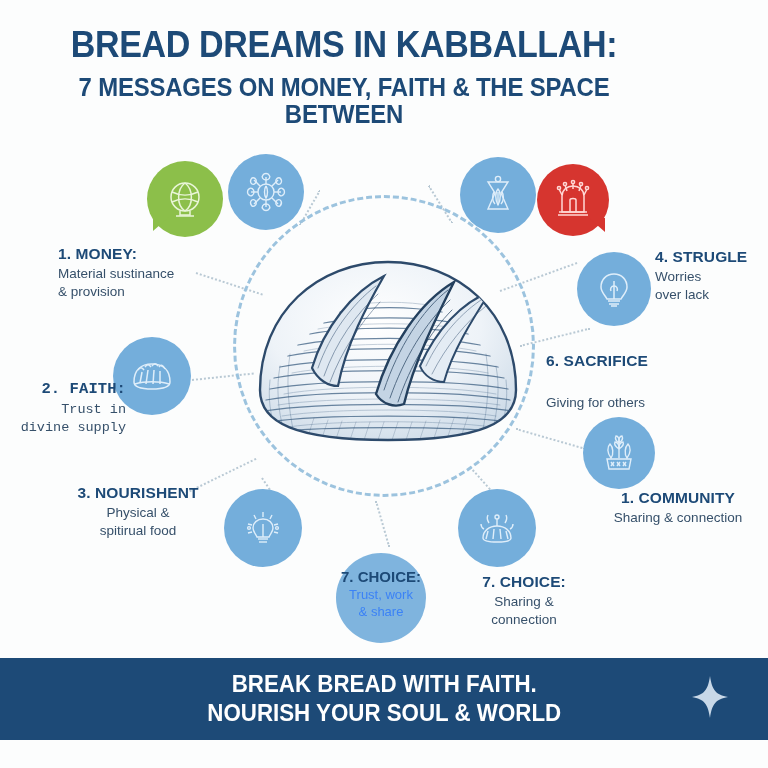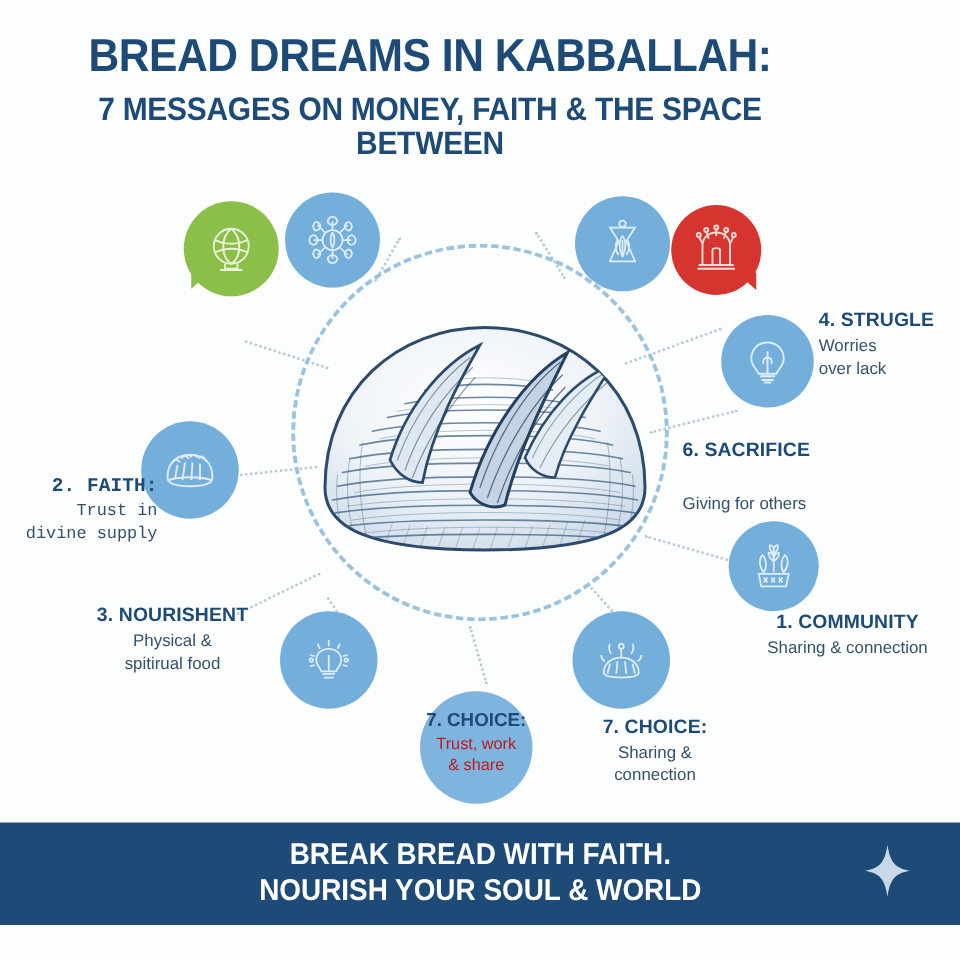--- a/index.html
+++ b/index.html
@@ -52,21 +52,21 @@
     font-size:15.5px; font-weight:bold; color:#1d4a77; letter-spacing:0.1px;
     line-height:1.25; white-space:nowrap;
   }
   .label .bd { font-size:13.5px; color:#36506a; line-height:1.3; margin-top:2px; }
   .label.c { text-align:center; }
   .label.r { text-align:right; }
   .label.l { text-align:left; }
 
   .incircle-label { position:absolute; text-align:center; z-index:5; }
   .incircle-label .hd { font-size:15px; font-weight:bold; color:#1d4a77; line-height:1.25; }
-  .incircle-label .bd { font-size:13px; color:#b91c1c; line-height:1.3; }
+  .incircle-label .bd { font-size:13px; color:#3b82f6; line-height:1.3; }
 
   
   .banner {
     position:absolute; left:0; bottom:28px; width:768px; height:82px;
     background:#1d4a77; display:flex; align-items:center; justify-content:center;
   }
   .banner-text {
     text-align:center; color:#ffffff; font-weight:bold; font-size:24px; line-height:1.2;
     font-family:"Liberation Sans Narrow","Liberation Sans",sans-serif;
     transform:scaleX(0.93); transform-origin:center;
@@ -352,20 +352,25 @@
         <path d="M10 24 C8 23 7 21 7 19"></path>
         <path d="M36 24 C38 23 39 21 39 19"></path>
         <path d="M14 26 L12 34"></path>
           <path d="M20 24 L19 34"></path>
         <path d="M26 24 L27 34"></path>
           <path d="M32 26 L34 34"></path>
       </svg>
     </span>
   </div>
 
+  <div class="label l" style="left:58px; top:244px; width:190px;">
+    <div class="hd">1. MONEY:</div>
+    <div class="bd" style="white-space:pre-line;">Material sustinance
+&amp; provision</div>
+  </div>
 
   <div class="label r" style="left:4px; top:380px; width:122px;font-family:Liberation Mono, monospace;">
     <div class="hd">2. FAITH:</div>
     <div class="bd" style="white-space:pre-line;">Trust in
 divine supply</div>
   </div>
 
   <div class="label c" style="left:38px; top:483px; width:200px;">
     <div class="hd">3. NOURISHENT</div>
     <div class="bd" style="white-space:pre-line;">Physical &amp;

